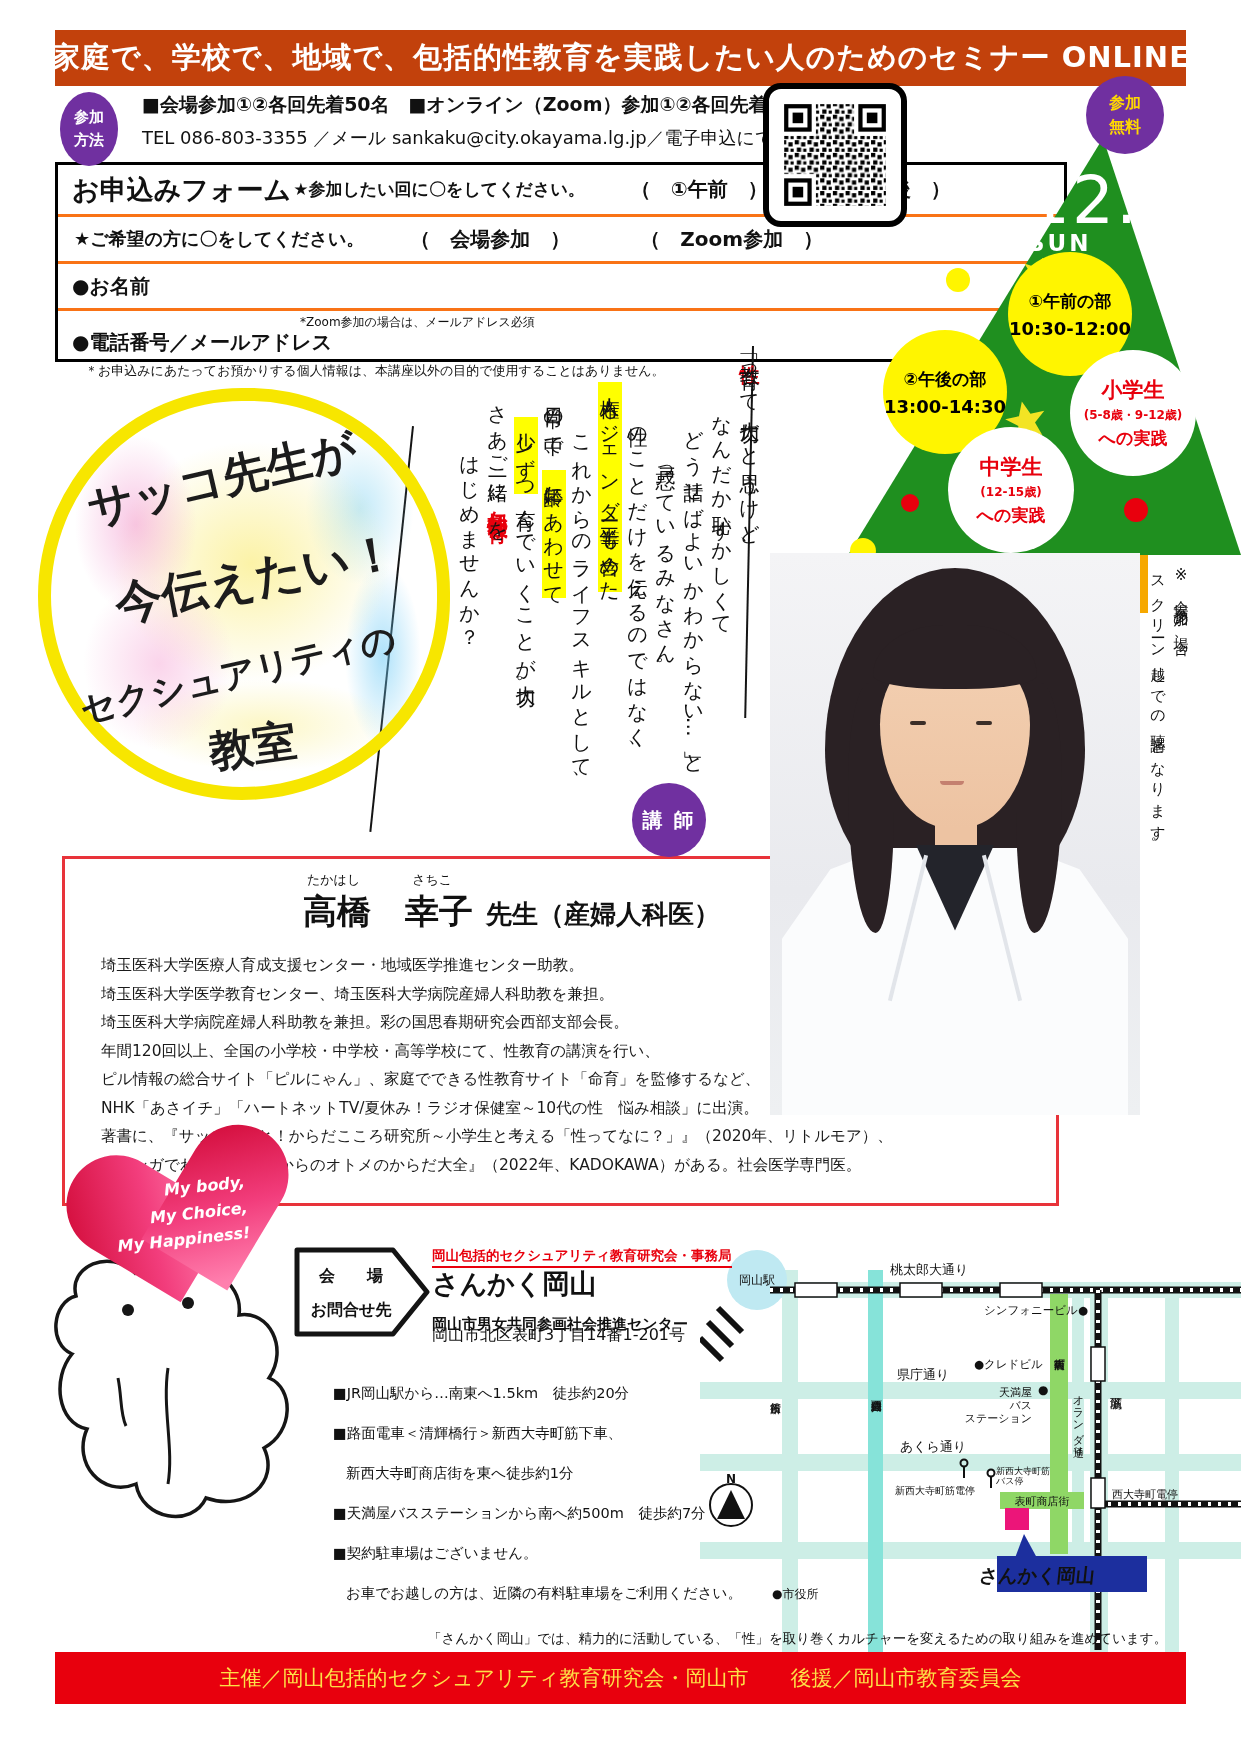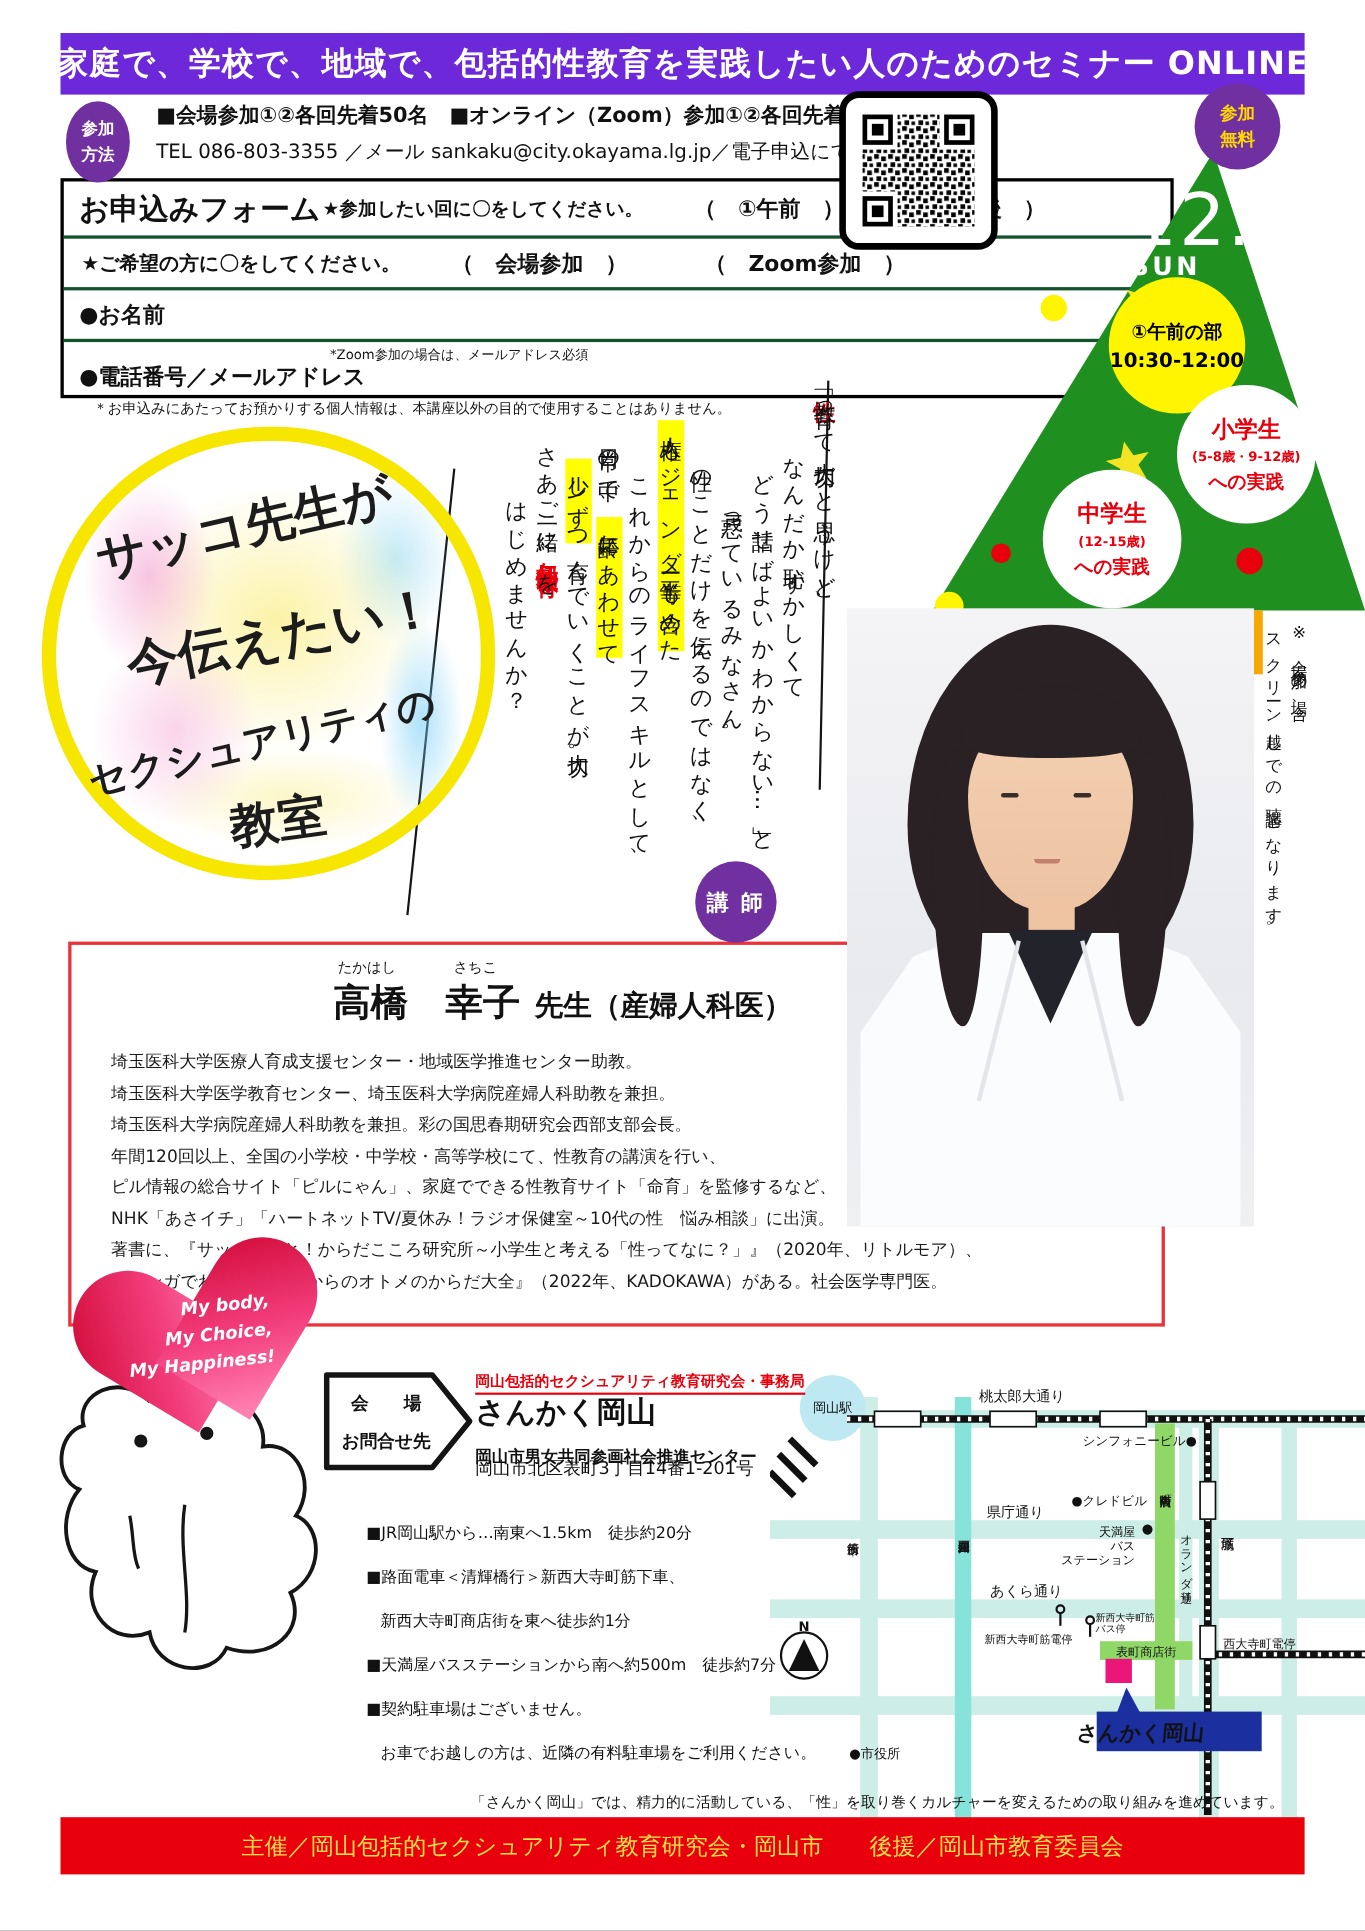--- a/index.html
+++ b/index.html
@@ -1,35 +1,35 @@
 <!DOCTYPE html>
 <html><head>
 <meta charset="utf-8">
 <style>
   html,body{margin:0;padding:0;background:#9a9a9a;}
   .page{position:relative;width:1241px;height:1755px;background:#fff;margin:0 auto;
         font-family:"DejaVu Sans","Liberation Sans",sans-serif;color:#111;overflow:hidden;}
   .abs{position:absolute;}
   
-  .header{left:55px;top:30px;width:1131px;height:56px;background:#6d28d9;color:#fff;
+  .header{left:55px;top:30px;width:1131px;height:56px;background:#c2410c;color:#fff;
           font-weight:bold;font-size:29px;display:flex;align-items:center;justify-content:center;
           letter-spacing:1px;white-space:nowrap;z-index:2;}
   .howto-badge{left:60px;top:92px;width:58px;height:74px;background:#7030a0;border-radius:50%;
           color:#fff;display:flex;flex-direction:column;align-items:center;justify-content:center;
           font-size:15px;font-weight:bold;line-height:1.55;z-index:2;}
   .capacity{left:142px;top:92px;font-size:19px;font-weight:600;z-index:2;white-space:nowrap;}
   .contact{left:142px;top:126px;font-size:18px;z-index:2;white-space:nowrap;}
   .qr{left:763px;top:83px;width:132px;height:132px;border:6px solid #000;border-radius:18px;
       background:#fff;display:flex;align-items:center;justify-content:center;z-index:4;}
   .free-badge{left:1086px;top:76px;width:78px;height:78px;border-radius:50%;background:#7030a0;
       color:#ffd800;font-weight:bold;font-size:16px;display:flex;flex-direction:column;
       align-items:center;justify-content:center;line-height:1.5;z-index:4;}
   
   .form-box{left:55px;top:162px;width:1006px;border:3px solid #000;z-index:0;background:#fff;}
-  .form-row{border-bottom:3px solid #14532d;display:flex;align-items:center;padding-left:14px;
+  .form-row{border-bottom:3px solid #f97316;display:flex;align-items:center;padding-left:14px;
             position:relative;white-space:nowrap;}
   .form-row:last-child{border-bottom:none;}
   .fr1{height:49px;} .fr2{height:44px;} .fr3{height:44px;} .fr4{height:48px;}
   .f-title{font-size:27px;font-weight:bold;}
   .f-note{font-size:17px;font-weight:bold;margin-left:2px;}
   .f-opt{font-size:20px;font-weight:bold;margin-left:46px;}
   .f-label{font-size:20px;font-weight:bold;}
   .f-telnote{position:absolute;left:242px;top:3px;font-size:12px;font-weight:normal;}
   .fr4 .f-label{margin-top:14px;}
   .privacy{left:85px;top:362px;font-size:13px;z-index:1;}
@@ -228,20 +228,24 @@
 
   <div class="abs date-block">
     <div class="date-num">12.4</div>
     <div class="date-day">SUN</div>
   </div>
 
   <div class="abs circle-y s1">
     <span class="s-label">①午前の部</span>
     <span class="s-time">10:30-12:00</span>
   </div>
+  <div class="abs circle-y s2">
+    <span class="s-label">②午後の部</span>
+    <span class="s-time">13:00-14:30</span>
+  </div>
   <div class="abs circle-w t1">
     <span class="t-name">小学生</span>
     <span class="t-ages">(5-8歳・9-12歳)</span>
     <span class="t-suffix">への実践</span>
   </div>
   <div class="abs circle-w t2">
     <span class="t-name">中学生</span>
     <span class="t-ages">(12-15歳)</span>
     <span class="t-suffix">への実践</span>
   </div>

